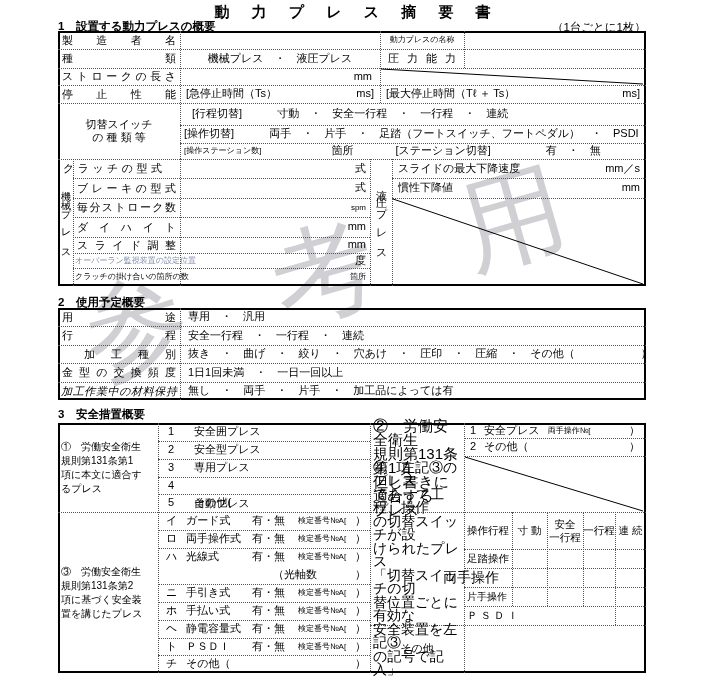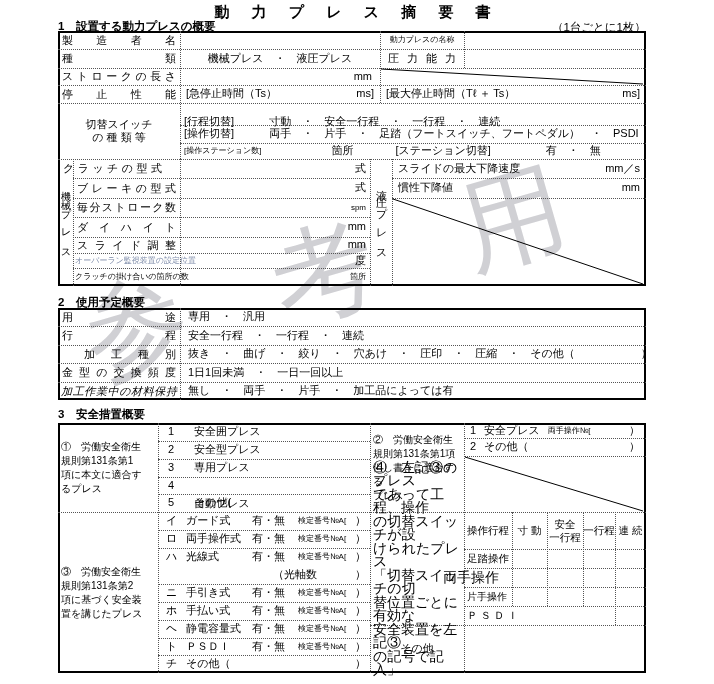--- a/index.html
+++ b/index.html
@@ -91,21 +91,21 @@
     <span>[急停止時間（Ts）</span>
     <span>ms]</span>
   </div>
   <div class="cell btw z2" style="left:380px;top:85px;width:266px;height:18px;padding:0 6px;">
     <span>[最大停止時間（Tℓ ＋ Ts）</span>
     <span>ms]</span>
   </div>
 
   <div class="cell ml ctr z2" style="left:58px;top:103px;width:122px;height:56px;text-align:center;">切替スイッチ
 の 種 類 等</div>
-  <div class="cell z2" style="left:180px;top:103px;width:466px;height:22px;margin-top:8px;">
+  <div class="cell z2" style="left:188px;top:103px;width:466px;height:22px;">
     <span>[行程切替]</span>
     <span style="margin-left:35px;">寸動　・　安全一行程　・　一行程　・　連続</span>
   </div>
   <div class="cell z2" style="left:180px;top:125px;width:466px;height:18px;">
     <span>[操作切替]</span>
     <span style="margin-left:35px;">両手　・　片手　・　足踏（フートスイッチ、フートペダル）　・　PSDI</span>
   </div>
   <div class="cell z2" style="left:180px;top:143px;width:466px;height:16px;">
     <span class="sm">[操作ステーション数]</span>
     <span style="margin-left:70px;">箇所</span>
@@ -203,21 +203,21 @@
   </div>
   <div class="cell z2" style="left:158px;top:477px;width:212px;height:17px;padding-left:10px;">
     <span class="no">4</span>
     <span style="margin-left:12px;margin-top:36px;">自動プレス</span>
   </div>
   <div class="cell z2" style="left:158px;top:494px;width:212px;height:18px;padding-left:10px;">
     <span class="no">5</span>
     <span style="margin-left:12px;">その他(</span>
   </div>
 
-  <div class="cell ml z2" style="left:370px;top:423px;width:94px;height:89px;font-size:10px;line-height:14px;padding:8px 3px;">②　労働安全衛生
+  <div class="cell ml z2" style="left:370px;top:423px;width:94px;height:89px;font-size:15px;line-height:14px;padding:8px 3px;">②　労働安全衛生
 規則第131条第1項
 但し書きに適合する
 プレス</div>
 
   <div class="cell z2" style="left:464px;top:423px;width:182px;height:15px;padding:0 6px;">
     <span class="no">1</span>
     <span>安全プレス</span>
     <span class="sm" style="margin-left:8px;">両手操作№[</span>
     <span class="mla">）</span>
   </div>

